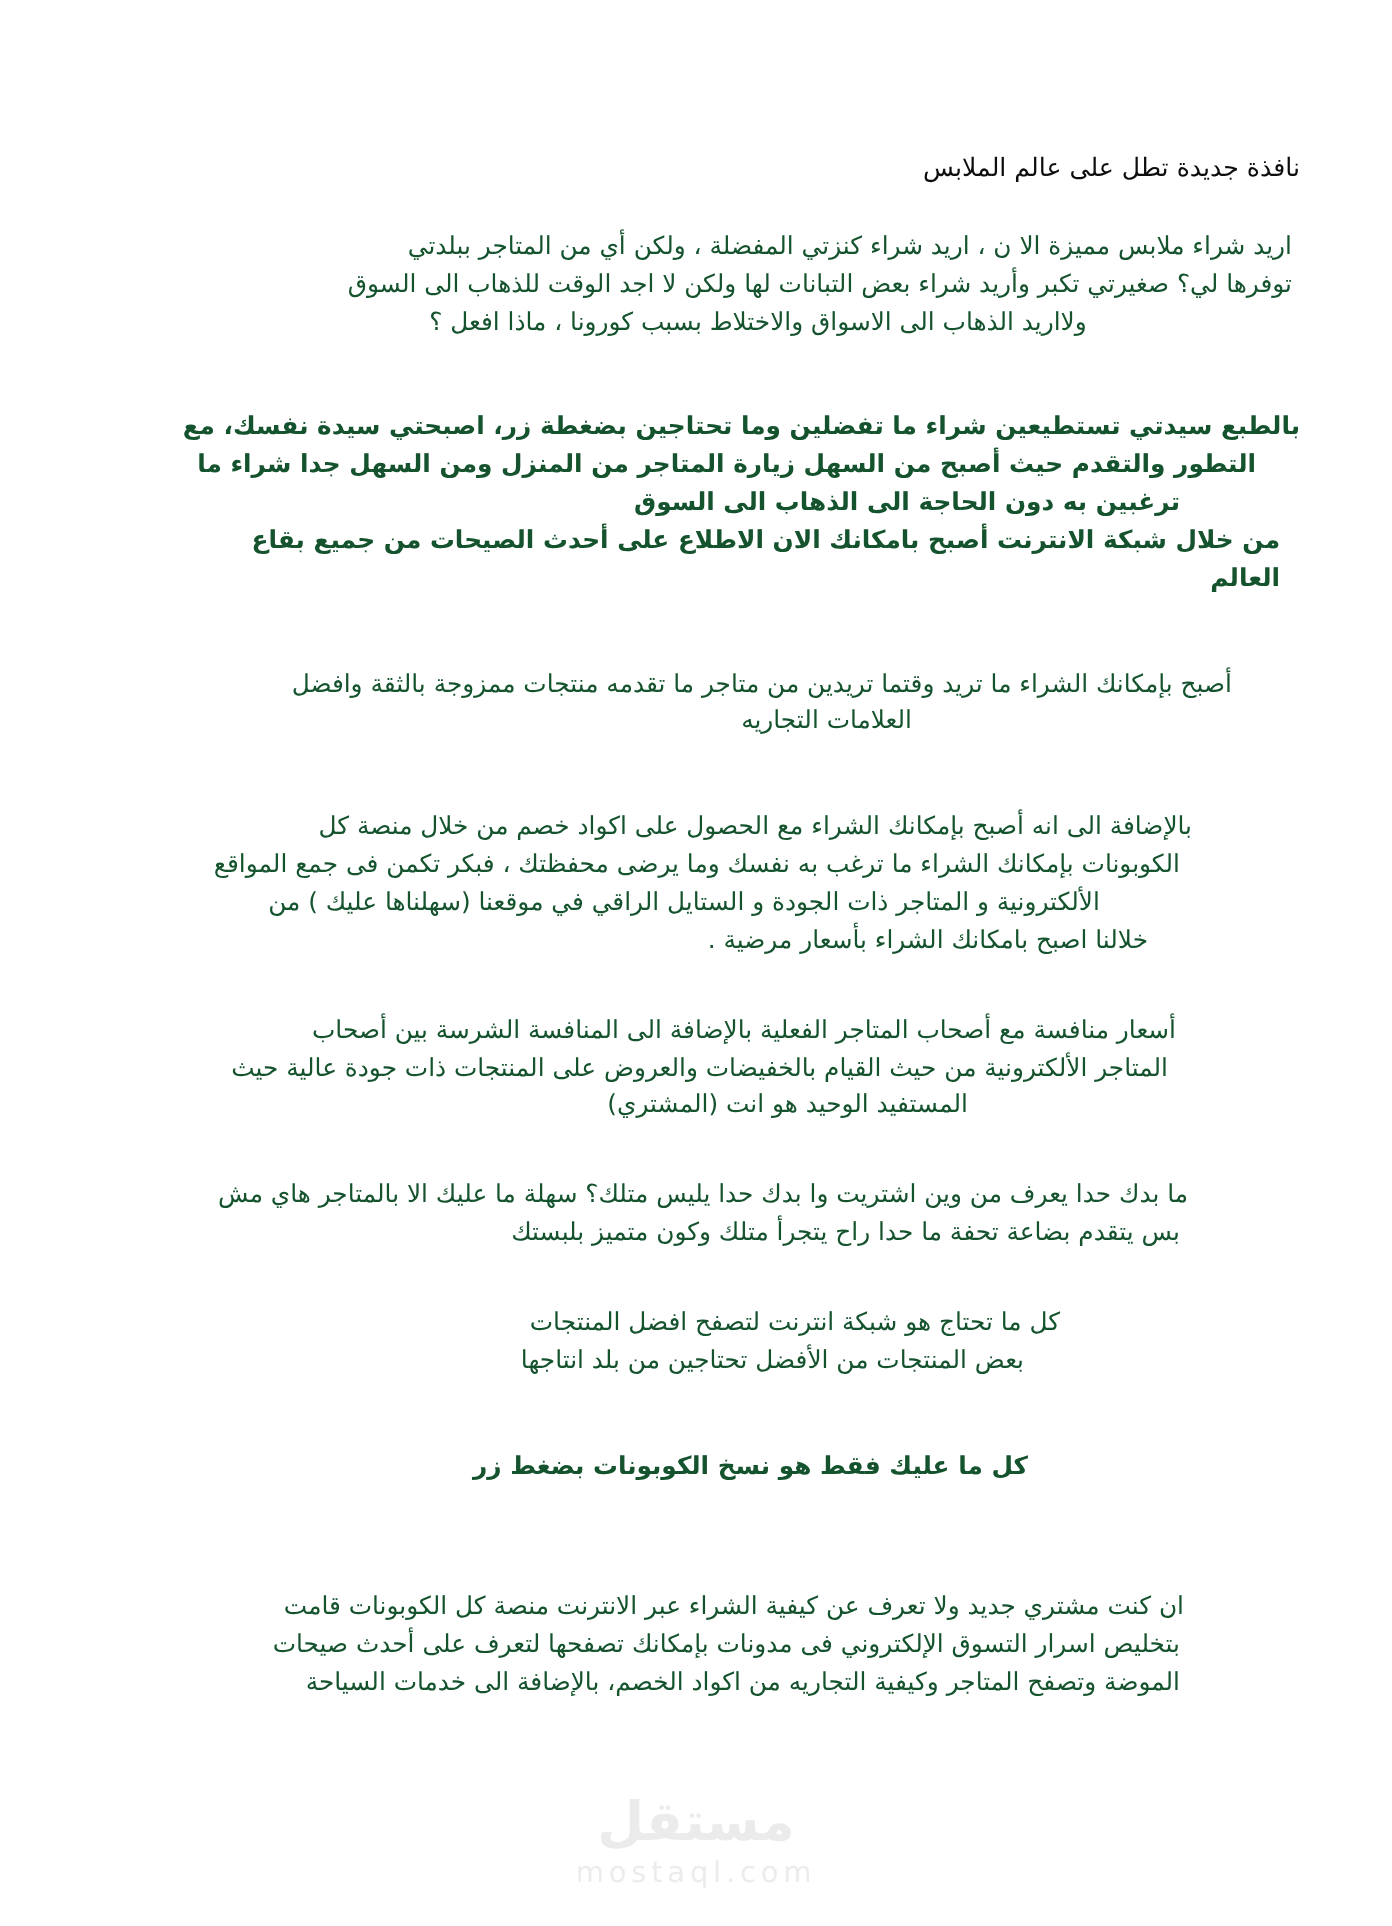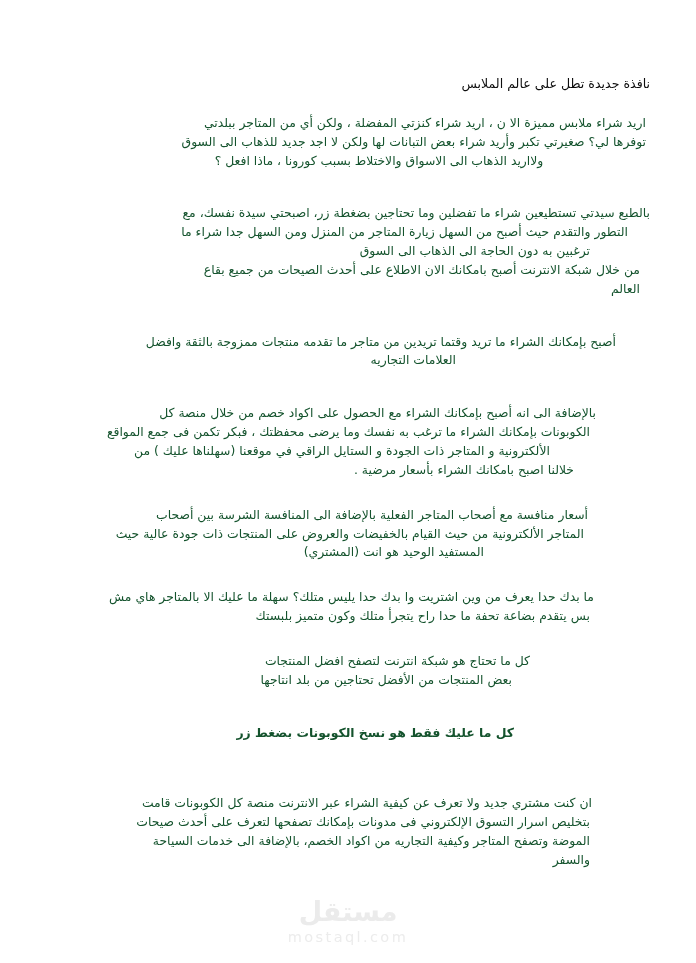--- a/index.html
+++ b/index.html
@@ -57,21 +57,21 @@
     line-height: 1.52;
     font-size: 12.4px;
   }
   .spacer-md { height: 18px; }
   .spacer-lg { height: 26px; }
 
   
   .blk-p1   { padding-right: 4px; padding-left: 46px; }
   .blk-p1 .ln-last { text-align: center; padding-right: 0; padding-left: 20px; }
 
-  .blk-p2   { padding-right: 0px; padding-left: 40px; }
+  .blk-p2   { padding-right: 0px; padding-left: 40px; font-weight: bold; }
   .blk-p2 .ln2 { padding-right: 22px; }
   .blk-p2 .ln3 { padding-right: 60px; }
   .blk-p2 .ln4 { padding-right: 10px; }
   .blk-p2 .ln5 { padding-right: 10px; }
 
   .blk-p3   { padding-right: 34px; padding-left: 44px; }
   .blk-p3 .ln2 { padding-right: 160px; }
 
   .blk-p4   { padding-right: 54px; padding-left: 48px; }
   .blk-p4 .ln2 { padding-right: 6px; }
@@ -131,21 +131,21 @@
 <div class="page">
 
   <div class="doc-body">
 
     <div class="title-block">
       <p class="doc-title">نافذة جديدة تطل على عالم الملابس</p>
     </div>
 
     <div class="para blk-p1">
       <p class="ln1">اريد شراء ملابس مميزة الا ن ، اريد شراء كنزتي المفضلة ،  ولكن أي من المتاجر ببلدتي</p>
-      <p class="ln2">توفرها لي؟  صغيرتي تكبر وأريد شراء بعض التبانات لها ولكن لا اجد جديد للذهاب الى السوق</p>
+      <p class="ln2">توفرها لي؟  صغيرتي تكبر وأريد شراء بعض التبانات لها ولكن لا اجد الوقت للذهاب الى السوق</p>
       <p class="ln3 ln-last">ولااريد الذهاب الى الاسواق والاختلاط بسبب كورونا ، ماذا افعل ؟</p>
     </div>
 
     <div class="spacer-lg"></div>
 
     <div class="para blk-p2">
       <p class="ln1">بالطبع سيدتي تستطيعين شراء ما تفضلين وما تحتاجين بضغطة زر، اصبحتي سيدة نفسك،  مع</p>
       <p class="ln2">التطور والتقدم حيث أصبح من السهل زيارة المتاجر من المنزل  ومن السهل جدا شراء ما</p>
       <p class="ln3">ترغبين به دون الحاجة الى الذهاب الى السوق</p>
       <p class="ln4">من خلال شبكة الانترنت أصبح بامكانك الان الاطلاع على أحدث الصيحات من جميع بقاع</p>
@@ -196,21 +196,20 @@
       <p class="ln1">كل ما عليك فقط هو نسخ الكوبونات بضغط زر</p>
     </div>
 
     <div class="spacer-lg"></div>
     <div class="spacer-md"></div>
 
     <div class="para blk-p9">
       <p class="ln1">ان كنت مشتري جديد ولا تعرف عن كيفية الشراء عبر الانترنت منصة كل الكوبونات قامت</p>
       <p class="ln2">بتخليص اسرار التسوق الإلكتروني فى مدونات بإمكانك تصفحها لتعرف على أحدث صيحات</p>
       <p class="ln3">الموضة وتصفح المتاجر وكيفية التجاريه من اكواد الخصم، بالإضافة الى خدمات السياحة</p>
-      <p class="ln4">والسفر</p>
     </div>
 
   </div>
 
   <div class="watermark">
     <div class="watermark-mark">مستقل</div>
     <div class="watermark-url">mostaql.com</div>
   </div>
 
 </div>

